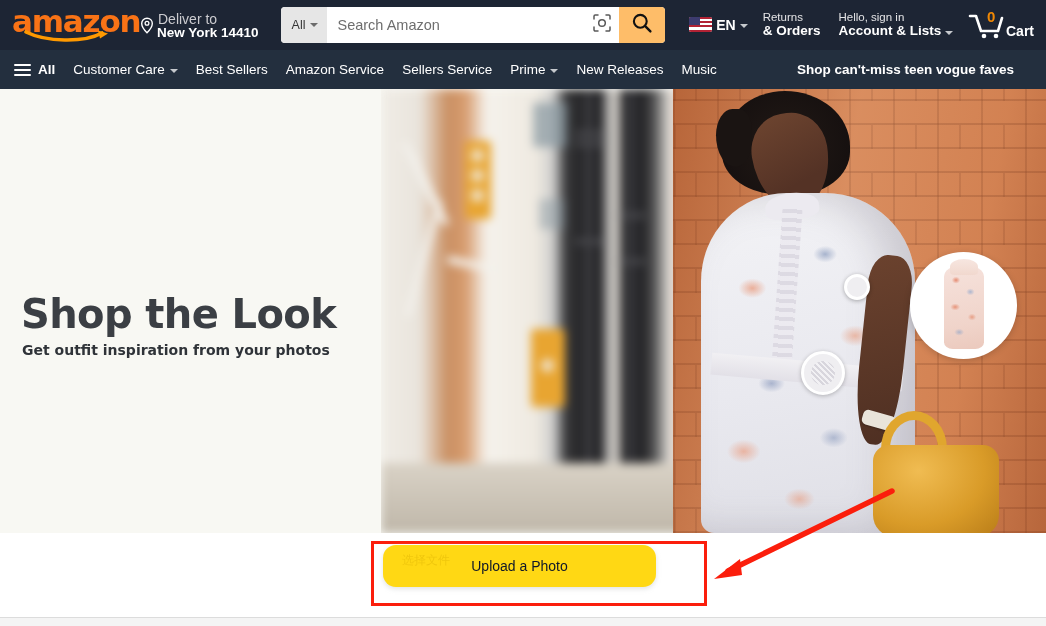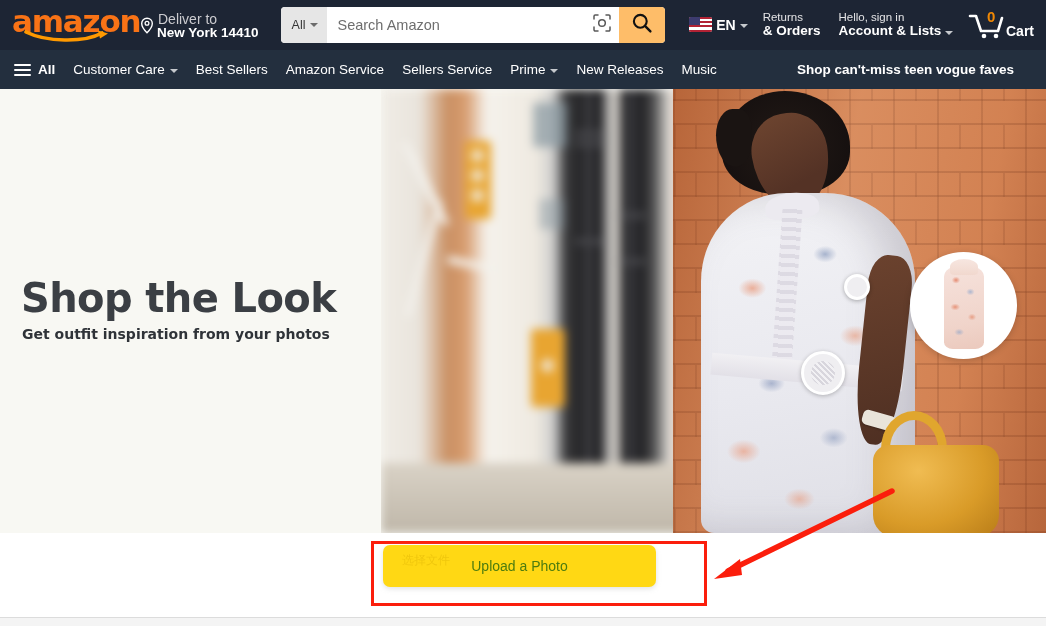--- a/index.html
+++ b/index.html
@@ -114,21 +114,21 @@
     margin-left: auto; font-size: 13.5px; font-weight: 700;
     color: #ffffff; padding-right: 32px; cursor: pointer; white-space: nowrap;
   }
 
   
   .hero {
     position: absolute; top: 89px; left: 0; width: 1046px; height: 444px;
     background: #f8f8f3; overflow: hidden;
   }
   .hero-left {
-    position: absolute; left: 0; top: 0; width: 381px; height: 444px;
+    position: absolute; left: 0; top: 16px; width: 381px; height: 444px;
     background: #f8f8f3;
     text-align: center;
   }
   .hero-title {
     position: absolute; left: 21px; top: 186px;
     font-size: 40px; font-weight: 700; color: #3b3f44; letter-spacing: -0.6px;
     font-family: "DejaVu Sans", sans-serif;
   }
   .hero-sub {
     position: absolute; left: 22px; top: 237px;
@@ -287,22 +287,22 @@
   .upload-zone {
     position: absolute; top: 533px; left: 0; width: 1046px; height: 84px;
     background: #ffffff;
   }
   .redbox {
     position: absolute; left: 371px; top: 8px; width: 336px; height: 65px;
     border: 3px solid #fb1e0c; background: #ffffff;
   }
   .upload-btn {
     position: absolute; left: 383px; top: 545px; width: 273px; height: 42px;
-    background: #ffd814; border: 0; border-radius: 7px; cursor: pointer;
-    font-family: "Liberation Sans", sans-serif; font-size: 14px; color: #4d7c0f;
+    background: #ffd814; border: 0; border-radius: 13px; cursor: pointer;
+    font-family: "Liberation Sans", sans-serif; font-size: 14px; color: #0f172a;
     box-shadow: 0 2px 5px rgba(213,217,217,.7);
     display: flex; align-items: center; justify-content: center; z-index: 3;
   }
   .ghost-file {
     position: absolute; left: 388px; top: 552px; width: 76px; height: 17px; z-index: 4;
     font-size: 12px; color: #f0c70d; font-family: "DejaVu Sans", sans-serif;
     display:flex; align-items:center; justify-content:center; pointer-events:none;
   }
   .arrow-svg { position: absolute; left: 700px; top: 485px; z-index: 6; pointer-events: none; }
 

